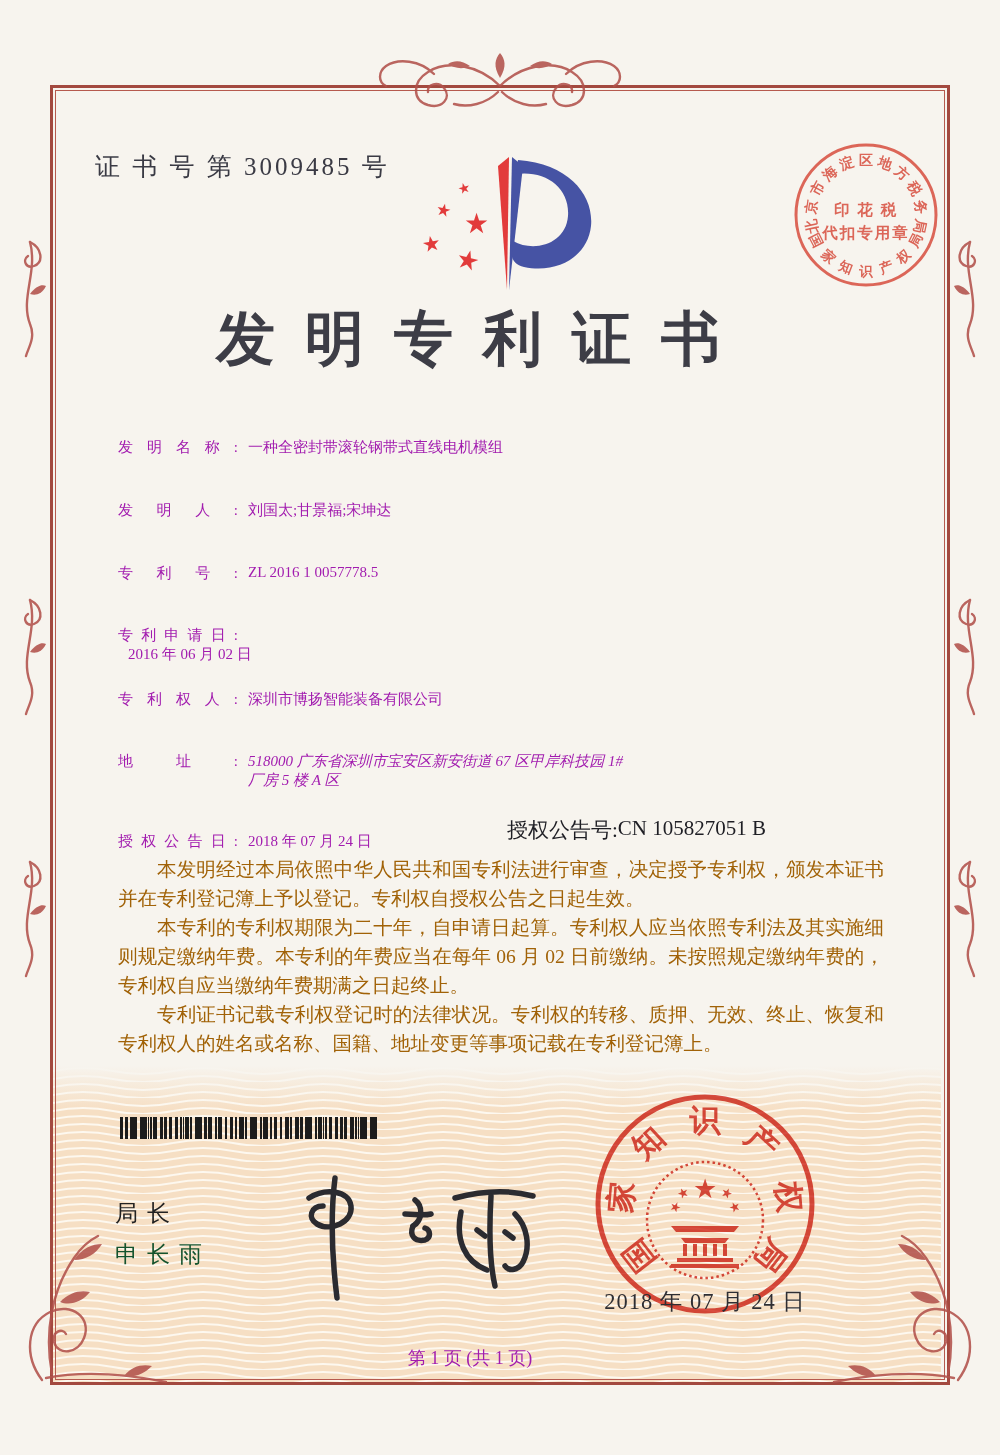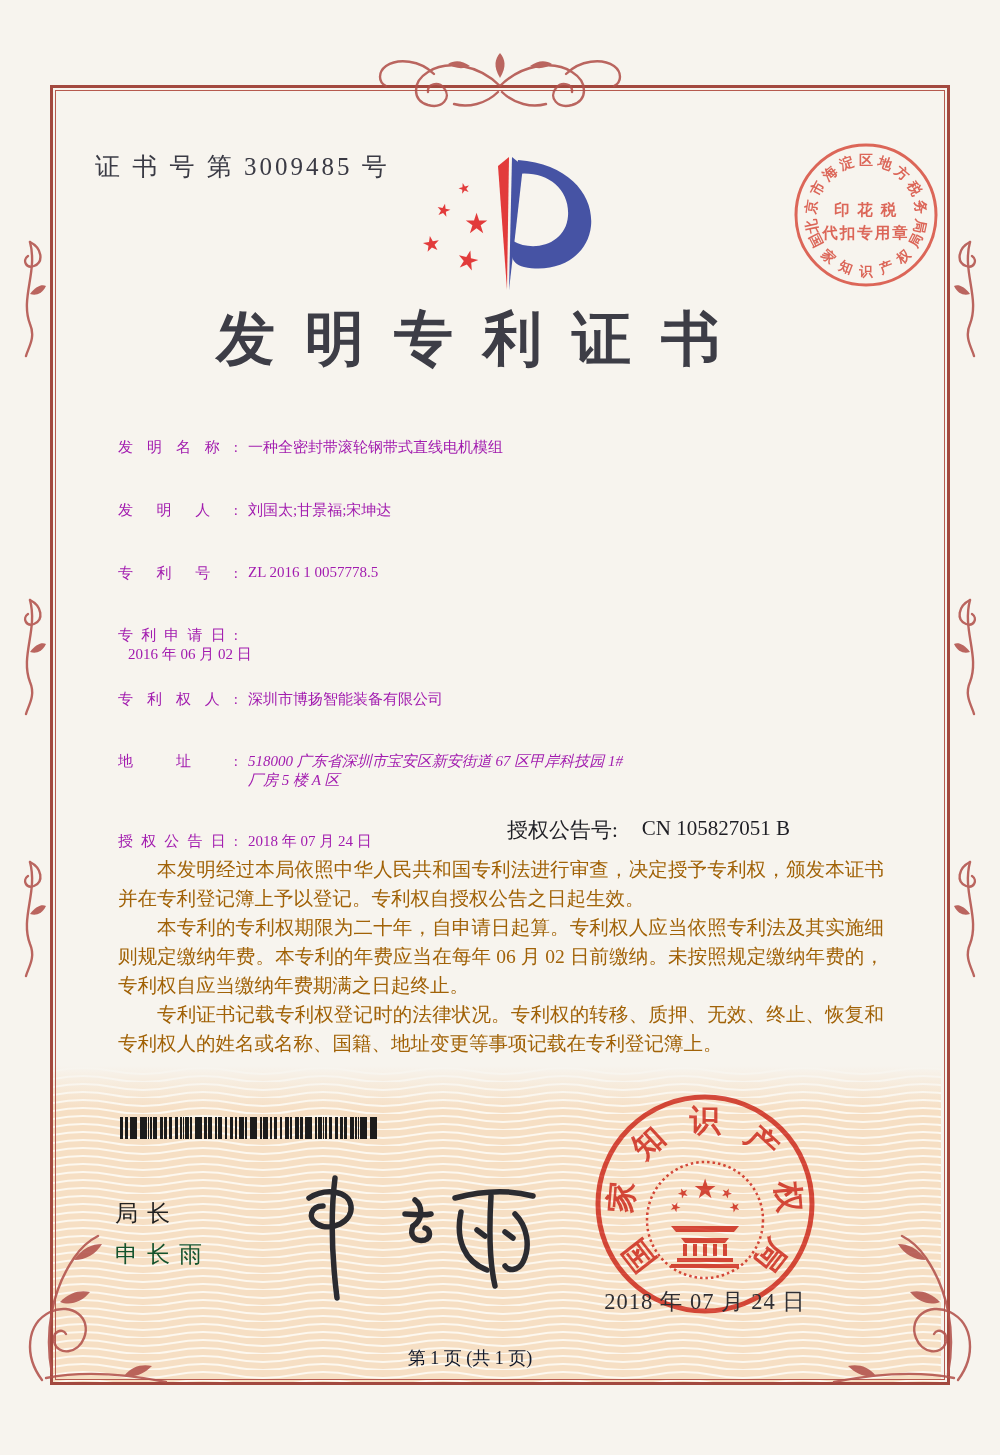--- a/index.html
+++ b/index.html
@@ -29,21 +29,21 @@
          letter-spacing:30px;color:#3d3d46;}
 
   
   .logo{left:412px;top:152px;width:190px;height:152px;}
   .logo .star{position:absolute;color:#e23b3b;line-height:1;}
 
   
   .row{position:absolute;left:118px;font-size:15px;color:#a21caf;display:flex;white-space:pre-line;}
   .row .lbl{display:inline-block;width:120px;flex:none;text-align:justify;text-align-last:justify;}
   .row .val{margin-left:10px;}
-  .row2{position:absolute;font-size:21px;color:#1e1e24;display:flex;gap:24px;}
+  .row2{position:absolute;font-size:21px;color:#1e1e24;display:flex;}
   .row2 .lbl{flex:none;}
   .row2 .val{}
 
   
   .paras{left:118px;top:855px;width:766px;font-size:19.5px;line-height:29px;
          text-align:justify;color:#a16207;}
   .paras p{margin:0;text-indent:2em;}
 
   
   .barcode{left:120px;top:1117px;width:258px;height:22px;
@@ -63,21 +63,21 @@
   .seal .embstar{fill:#d8453a;text-anchor:middle;dominant-baseline:central;}
   .seal-date{left:593px;top:1286px;width:224px;text-align:center;font-size:22.5px;color:#2e2e33;
              letter-spacing:1px;}
 
   
   .stamp{left:792px;top:141px;width:148px;height:148px;mix-blend-mode:multiply;opacity:.9;}
   .stamp-top text{font-size:14px;font-weight:bold;fill:#e05a4c;text-anchor:middle;dominant-baseline:central;}
   .stamp-bot text{font-size:13.5px;font-weight:bold;fill:#e05a4c;text-anchor:middle;dominant-baseline:central;}
   .stamp .ctr{font-size:15.5px;font-weight:bold;fill:#e05a4c;text-anchor:middle;dominant-baseline:central;letter-spacing:2px;}
 
-  .footer{left:20px;top:1346px;width:900px;text-align:center;font-size:18px;color:#0f172a;}
+  .footer{left:20px;top:1346px;width:900px;text-align:center;font-size:18px;color:#a21caf;}
 </style>
 </head>
 <body>
 
 <div class="page">
 
   <div class="frame">
     <div class="band">
       <svg width="888" height="316" viewBox="0 0 888 316" preserveAspectRatio="none">
         <defs>

